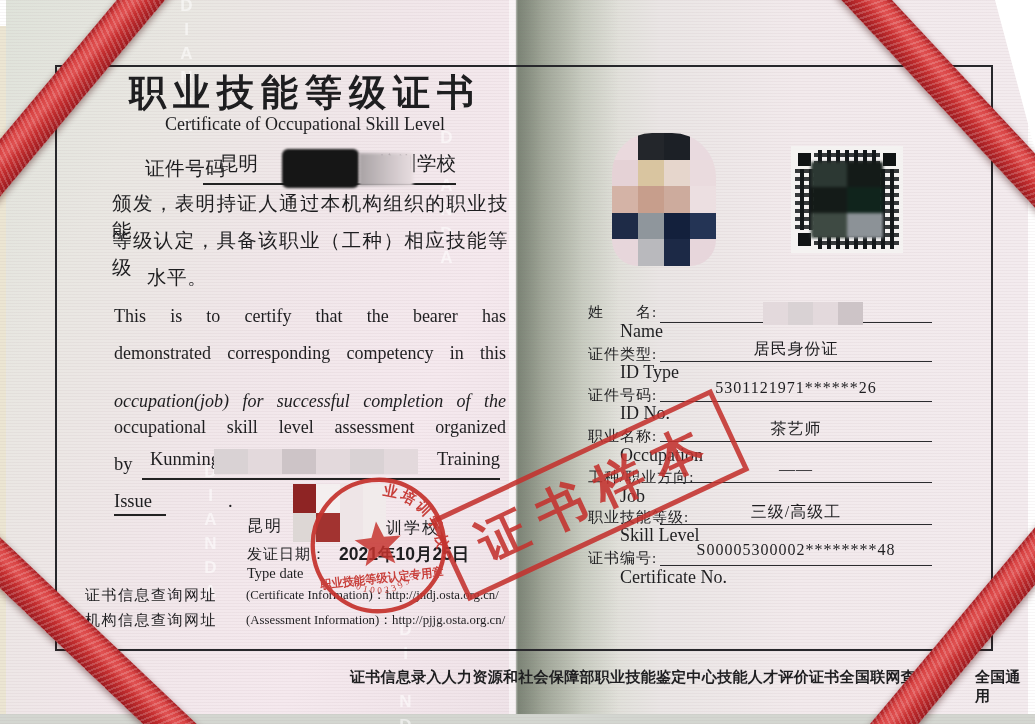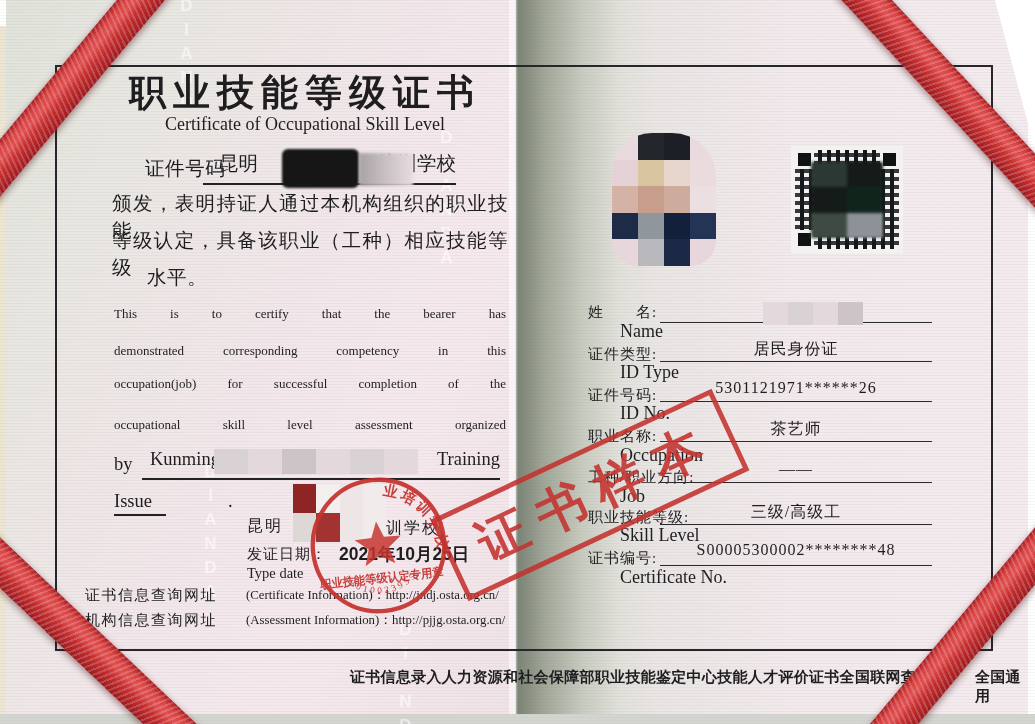--- a/index.html
+++ b/index.html
@@ -33,22 +33,22 @@
   #subtitle{left:100px;top:114px;width:410px;text-align:center;font-size:18px;z-index:3;}
   .cnline{font-size:19.5px;letter-spacing:.6px;z-index:3;}
   .just{text-align:justify;text-align-last:justify;}
   #cn-prefix{left:145px;top:155px;}
   #cn-underline{left:203px;top:150px;width:253px;height:33px;border-bottom:2px solid #222;
     display:flex;justify-content:space-between;z-index:3;}
   #cn-underline span{font-size:19.5px;}
   #cn-l2{left:112px;top:190px;width:396px;}
   #cn-l3{left:112px;top:227px;width:396px;}
   #cn-l4{left:112px;top:264px;width:396px;text-align:left;margin-left:35px;}
-  .enline{font-size:13px;z-index:3;width:392px;left:114px;}
-  #en-l1{top:306px;} #en-l2{top:343px;} #en-l3{top:376px;} #en-l4{top:417px;}
+  .enline{font-size:18px;z-index:3;width:392px;left:114px;}
+  #en-l1{top:306px;} #en-l2{top:343px;} #en-l3{top:391px;font-style:italic;} #en-l4{top:417px;}
   #en-by{left:114px;top:454px;font-size:18.5px;z-index:3;}
   #en-underline{left:142px;top:449px;width:358px;height:29px;border-bottom:2px solid #222;
     display:flex;justify-content:space-between;z-index:3;font-size:18.5px;}
   #en-school{left:114px;top:491px;font-size:18.5px;z-index:3;border-bottom:2px solid #222;
     padding:0 14px 2px 0;}
   #en-period{left:228px;top:491px;font-size:18.5px;z-index:3;}
   #sig-prefix{left:247px;top:516px;font-size:16px;letter-spacing:2px;z-index:3;}
   #sig-suffix{left:368px;top:518px;font-size:16px;letter-spacing:2px;z-index:3;}
   #date-label{left:247px;top:545px;font-size:15px;letter-spacing:1px;z-index:3;text-align:right;}
   #date-value{left:325px;top:542px;font-size:17.5px;font-weight:bold;

